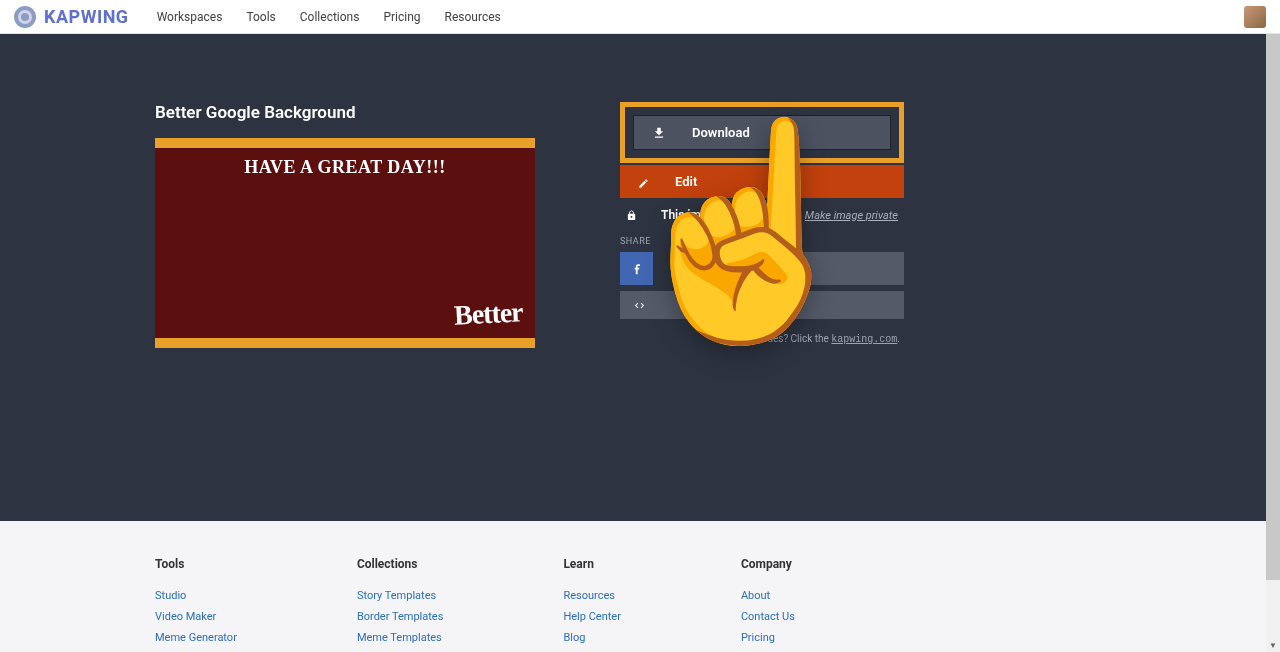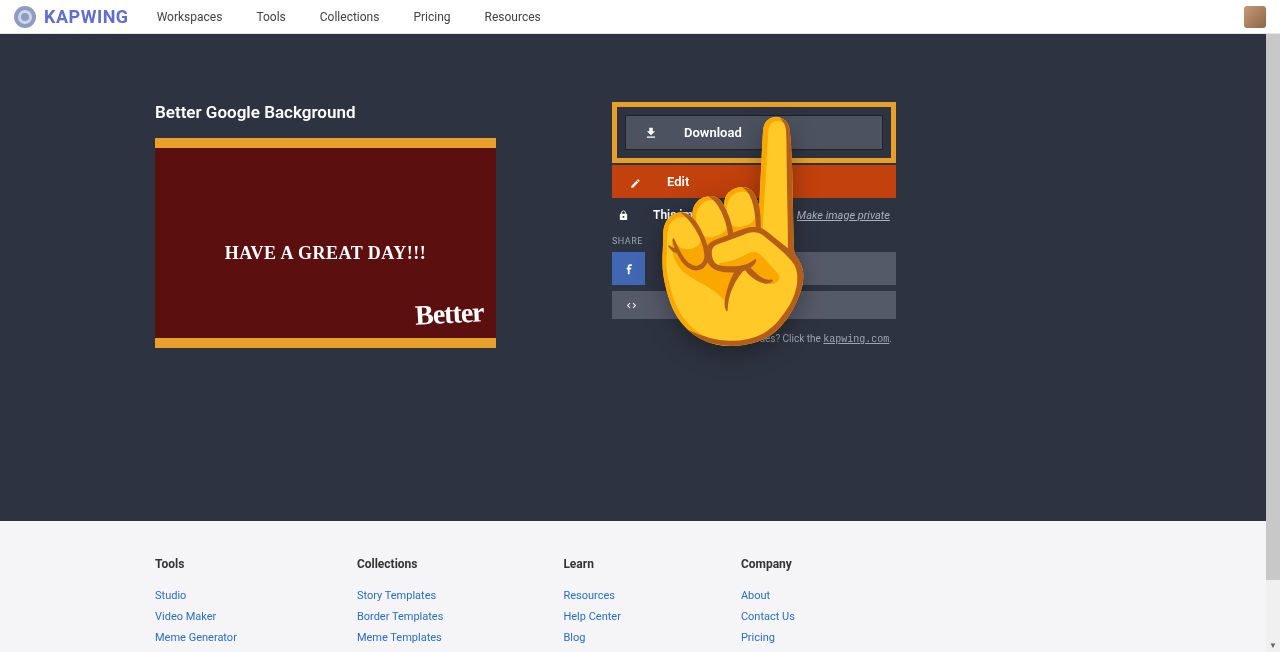--- a/index.html
+++ b/index.html
@@ -4,32 +4,32 @@
   <style>
     * { margin: 0; padding: 0; box-sizing: border-box; }
     body { font-family: -apple-system, BlinkMacSystemFont, 'Segoe UI', Roboto, Arial, sans-serif; background: #f5f5f7; }
     
     .topbar { background: #fff; height: 34px; display: flex; align-items: center; padding: 0 14px; border-bottom: 1px solid #e5e5e5; position: relative; }
     .logo-wrap { display: flex; align-items: center; gap: 8px; }
     .logo-icon { width: 22px; height: 22px; background: #8b9dc3; border-radius: 50%; display: flex; align-items: center; justify-content: center; position: relative; }
     .logo-icon::before { content: ''; width: 14px; height: 14px; background: #d4d4e8; border-radius: 50%; position: absolute; }
     .logo-icon::after { content: ''; width: 8px; height: 8px; background: #8b9dc3; border-radius: 50%; position: absolute; z-index: 2; }
     .logo-text { color: #5e6fcc; font-weight: 700; font-size: 18px; letter-spacing: 0.5px; }
-    .nav { display: flex; gap: 34px; margin-left: 28px; }
+    .nav { display: flex; gap: 24px; margin-left: 28px; }
     .nav a { color: #424242; text-decoration: none; font-size: 12px; }
     .avatar { width: 22px; height: 22px; background: linear-gradient(135deg, #c89878 0%, #8b6844 100%); border-radius: 3px; position: absolute; right: 14px; }
     
     .main { background: #2d3340; min-height: 487px; padding: 60px 0 50px; }
     .container { max-width: 1010px; margin: 8px auto; display: flex; gap: 85px; padding: 0 20px; }
     .left { flex: 0 0 372px; }
     .right { flex: 0 0 284px; position: relative; }
     
     .project-title { color: #fff; font-size: 17px; font-weight: 600; margin-bottom: 16px; }
     
-    .preview { width: 341px; height: 210px; background: #5b0f0f; border-top: 10px solid #e8a029; border-bottom: 10px solid #e8a029; position: relative; display: flex; justify-content: center; padding-top: 20px; align-items: center; }
+    .preview { width: 380px; height: 210px; background: #5b0f0f; border-top: 10px solid #e8a029; border-bottom: 10px solid #e8a029; position: relative; display: flex; justify-content: center; padding-top: 9px; }
     .preview-text { color: #fff; font-size: 18px; font-weight: 600; font-family: Georgia, serif; letter-spacing: 0.5px; }
     .signature { position: absolute; bottom: 8px; right: 12px; color: #fff; font-family: 'Brush Script MT', cursive; font-size: 28px; transform: rotate(-3deg); letter-spacing: -1px; font-weight: 600; }
     
     .download-frame { border: 5px solid #e8a029; padding: 8px; margin-bottom: 2px; }
     .btn { display: flex; align-items: flex-end; gap: 26px; padding: 9px 18px; color: #fff; font-size: 13px; font-weight: 600; cursor: pointer; }
     .btn-download { background: #4d5260; border: 1px solid #222; }
     .btn-secondary { background: #c2410c; margin-top: 0; }
     
     .privacy-row { display: flex; align-items: center; justify-content: space-between; padding: 10px 6px 14px; }
     .privacy-left { display: flex; align-items: center; gap: 24px; color: #fff; font-size: 12px; font-weight: 600; }

